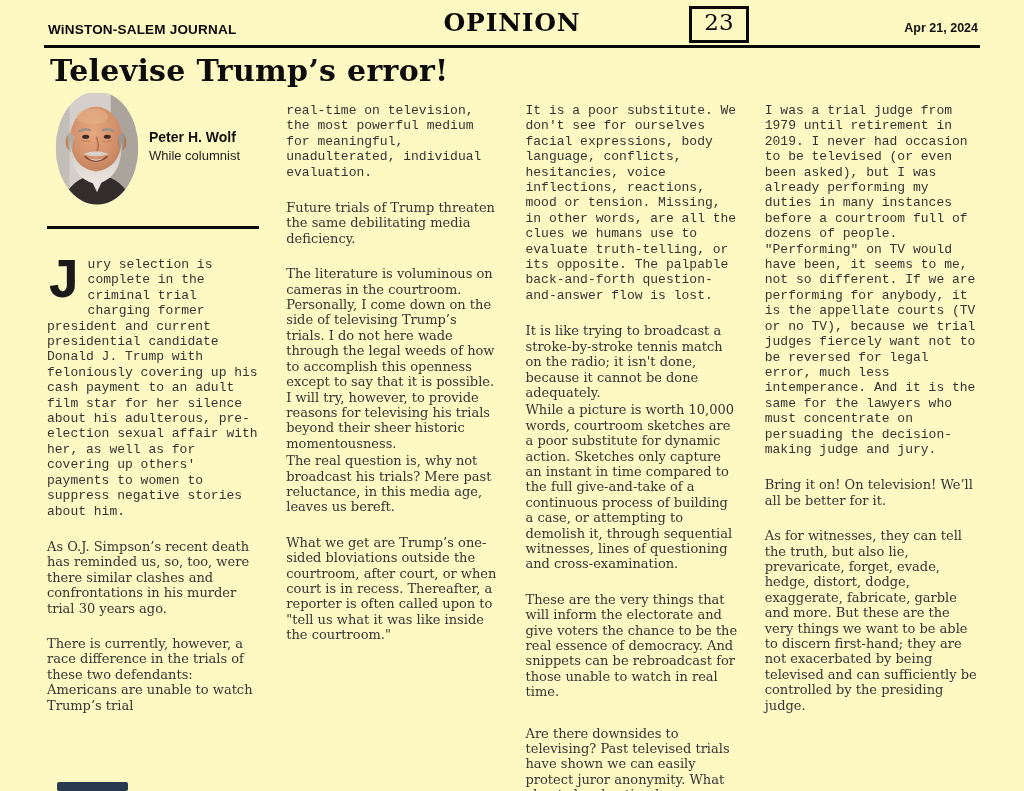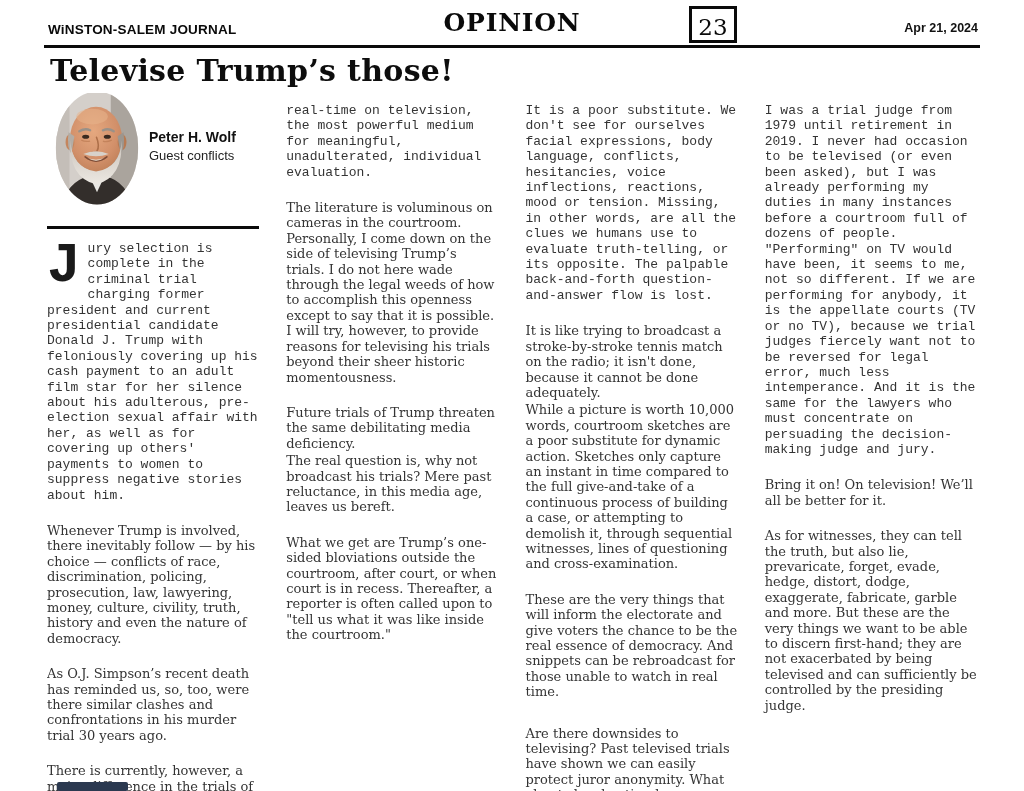--- a/index.html
+++ b/index.html
@@ -1,32 +1,32 @@
 <!DOCTYPE html>
 <html><head>
 <meta charset="utf-8">
 <style>
   * { margin:0; padding:0; box-sizing:border-box; }
   html,body { background:#e8e8e8; }
   .page {
     position:relative; width:1024px; height:791px;
-    background:#ffffff; overflow:hidden; margin:0 auto;
+    background:#fef9c3; overflow:hidden; margin:0 auto;
     font-family:"DejaVu Serif", serif; color:#343434;
   }
   
   .header { position:absolute; top:0; left:44px; right:44px; height:48px;
             border-bottom:3px solid #0a0a0a; }
   .pub-name { position:absolute; left:4px; bottom:8px;
               font-family:"Liberation Sans", sans-serif; font-weight:700;
               font-size:13.5px; letter-spacing:.2px; color:#0a0a0a; }
   .section-title { position:absolute; left:50%; transform:translateX(-50%); bottom:8px;
               font-family:"DejaVu Serif", serif; font-weight:700;
               font-size:25px; letter-spacing:.8px; color:#0a0a0a; }
-  .page-box { position:absolute; left:645px; top:6px; width:48px; height:37px;
-              border:3px solid #0a0a0a; display:flex; align-items:flex-end; justify-content:center;
+  .page-box { position:absolute; left:645px; top:6px; width:60px; height:37px;
+              border:3px solid #0a0a0a; display:flex; align-items:flex-start; justify-content:center;
               font-family:"DejaVu Serif", serif; font-size:23px; color:#0a0a0a; }
   .issue-date { position:absolute; right:2px; bottom:10px;
               font-family:"Liberation Sans", sans-serif; font-weight:600;
               font-size:12.5px; color:#111; }
   
   .headline { margin:54px 0 0 50px; font-size:30px; line-height:34px;
               font-weight:700; letter-spacing:.3px; color:#0d0d0d;
               font-family:"DejaVu Serif", serif; }
   
   .columns { position:absolute; top:93px; left:47px; right:47px; bottom:0;
@@ -34,21 +34,21 @@
   .col { flex:1 1 0; min-width:0; }
   .col p { font-size:13px; line-height:15.4px; color:#343434; text-align:left; }
   .p-first  { margin-top:10px;font-family:Liberation Mono, monospace; }
   .p-normal { margin-top:20px; }
   .p-none   { margin-top:2px; }
   .p-large  { margin-top:26px; }
   .dropcap { float:left; font-size:56px; line-height:44px; font-weight:700;
              color:#1a1a1a; margin:3px 7px 0 0; }
   
   .author-block { display:flex; align-items:center; height:136px;
-                  border-bottom:3px solid #0a0a0a; padding-bottom:26px; margin-bottom:12px; }
+                  border-bottom:3px solid #0a0a0a; padding-bottom:26px; margin-bottom:28px; }
   .photo-wrap { width:84px; height:114px; flex:0 0 auto; margin:2px 10px 0 8px; }
   .author-meta { font-family:"Liberation Sans", sans-serif; }
   .author-name { font-size:14px; font-weight:700; color:#111; line-height:19px; }
   .author-role { font-size:13px; color:#222; line-height:18px; }
   
   .bio { margin-top:24px; border-top:1px solid #c9c9c9; padding-top:14px;
          font-family:"Liberation Sans", sans-serif; font-size:12.5px;
          line-height:1.45; color:#85898c; }
   
   .cutoff-bar { position:absolute; left:57px; top:782px; width:71px; height:9px;
@@ -61,21 +61,21 @@
 
   <div class="header">
     <div class="pub-name">WiNSTON-SALEM JOURNAL</div>
     <div class="section-title">OPINION</div>
     <div class="page-box">
       <span>23</span>
     </div>
     <div class="issue-date">Apr 21, 2024</div>
   </div>
 
-  <h1 class="headline">Televise Trump’s those!</h1>
+  <h1 class="headline">Televise Trump’s error!</h1>
 
   <div class="columns">
 
     <div class="col">
       <div class="author-block">
         <div class="photo-wrap">
           <svg viewBox="0 0 84 116" width="84" height="114" role="img">
             <defs>
               <clipPath id="oval">
                   <ellipse cx="42" cy="58" rx="42" ry="57.5"></ellipse>
@@ -112,33 +112,32 @@
               <path d="M41.5,47 q3.5,9 0.5,14 q-2,2.5 -5,1.5" stroke="#ad6f49" stroke-width="1.6" fill="none" stroke-linecap="round"></path>
               <path d="M15,50 Q13,88 41,95 Q69,88 67,50 Q66,78 41,82 Q16,78 15,50 Z" fill="url(#beardGrad)"></path>
               <path d="M28,64 Q41,58.5 54,64 Q41,69 28,64 Z" fill="#d8d2ca"></path>
               <path d="M30,67 Q41,75.5 52,67" stroke="#7e4c36" stroke-width="1.8" fill="none" stroke-linecap="round"></path>
               <path d="M33,68.5 Q41,73.5 49,68.5 Q41,71.5 33,68.5 Z" fill="#efe8da"></path>
             </g>
           </svg>
         </div>
         <div class="author-meta">
           <div class="author-name">Peter H. Wolf</div>
-          <div class="author-role">Guest conflicts</div>
+          <div class="author-role">While columnist</div>
         </div>
       </div>
       <p class="p-first"><span class="dropcap">J</span><span>ury selection is complete in the criminal trial charging former president and current presidential candidate Donald J. Trump with feloniously covering up his cash payment to an adult film star for her silence about his adulterous, pre-election sexual affair with her, as well as for covering up others' payments to women to suppress negative stories about him.</span></p>
-      <p class="p-normal">Whenever Trump is involved, there inevitably follow — by his choice — conflicts of race, discrimination, policing, prosecution, law, lawyering, money, culture, civility, truth, history and even the nature of democracy.</p>
       <p class="p-normal">As O.J. Simpson’s recent death has reminded us, so, too, were there similar clashes and confrontations in his murder trial 30 years ago.</p>
-      <p class="p-normal">There is currently, however, a major difference in the trials of these two defendants: Americans are unable to watch Trump’s trial</p>
+      <p class="p-normal">There is currently, however, a race difference in the trials of these two defendants: Americans are unable to watch Trump’s trial</p>
     </div>
 
     <div class="col">
       <p class="p-first">real-time on television, the most powerful medium for meaningful, unadulterated, individual evaluation.</p>
+      <p class="p-normal">Future trials of Trump threaten the same debilitating media deficiency.</p>
       <p class="p-normal">The literature is voluminous on cameras in the courtroom. Personally, I come down on the side of televising Trump’s trials. I do not here wade through the legal weeds of how to accomplish this openness except to say that it is possible. I will try, however, to provide reasons for televising his trials beyond their sheer historic momentousness.</p>
-      <p class="p-normal">Future trials of Trump threaten the same debilitating media deficiency.</p>
       <p class="p-none">The real question is, why not broadcast his trials? Mere past reluctance, in this media age, leaves us bereft.</p>
       <p class="p-normal">What we get are Trump’s one-sided bloviations outside the courtroom, after court, or when court is in recess. Thereafter, a reporter is often called upon to "tell us what it was like inside the courtroom."</p>
     </div>
 
     <div class="col">
       <p class="p-first">It is a poor substitute. We don't see for ourselves facial expressions, body language, conflicts, hesitancies, voice inflections, reactions, mood or tension. Missing, in other words, are all the clues we humans use to evaluate truth-telling, or its opposite. The palpable back-and-forth question-and-answer flow is lost.</p>
       <p class="p-normal">It is like trying to broadcast a stroke-by-stroke tennis match on the radio; it isn't done, because it cannot be done adequately.</p>
       <p class="p-none">While a picture is worth 10,000 words, courtroom sketches are a poor substitute for dynamic action. Sketches only capture an instant in time compared to the full give-and-take of a continuous process of building a case, or attempting to demolish it, through sequential witnesses, lines of questioning and cross-examination.</p>
       <p class="p-normal">These are the very things that will inform the electorate and give voters the chance to be the real essence of democracy. And snippets can be rebroadcast for those unable to watch in real time.</p>
       <p class="p-large">Are there downsides to televising? Past televised trials have shown we can easily protect juror anonymity. What about showboating lawyers, judges, witnesses?</p>

